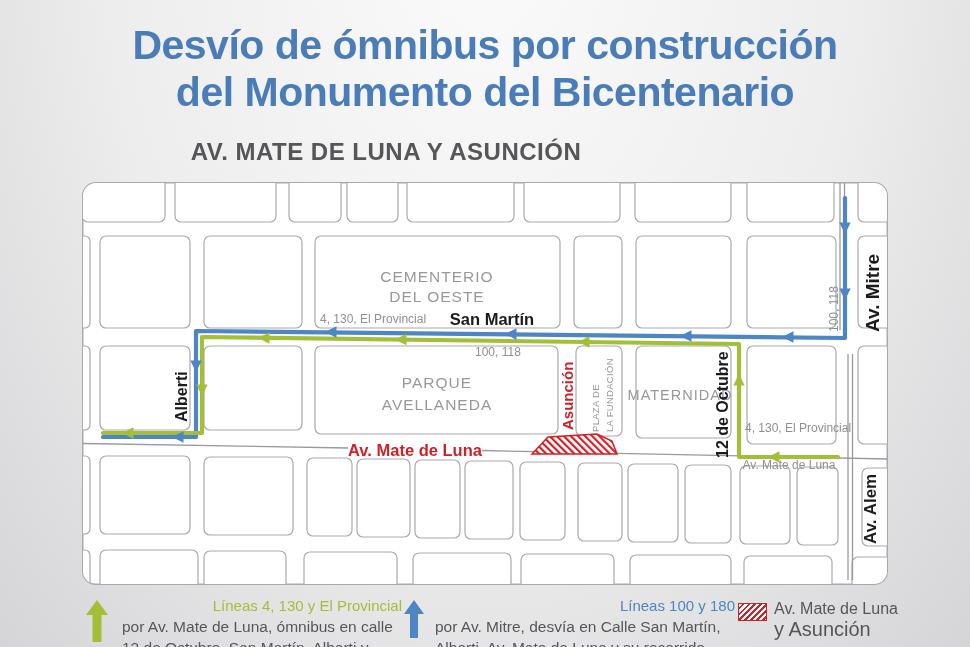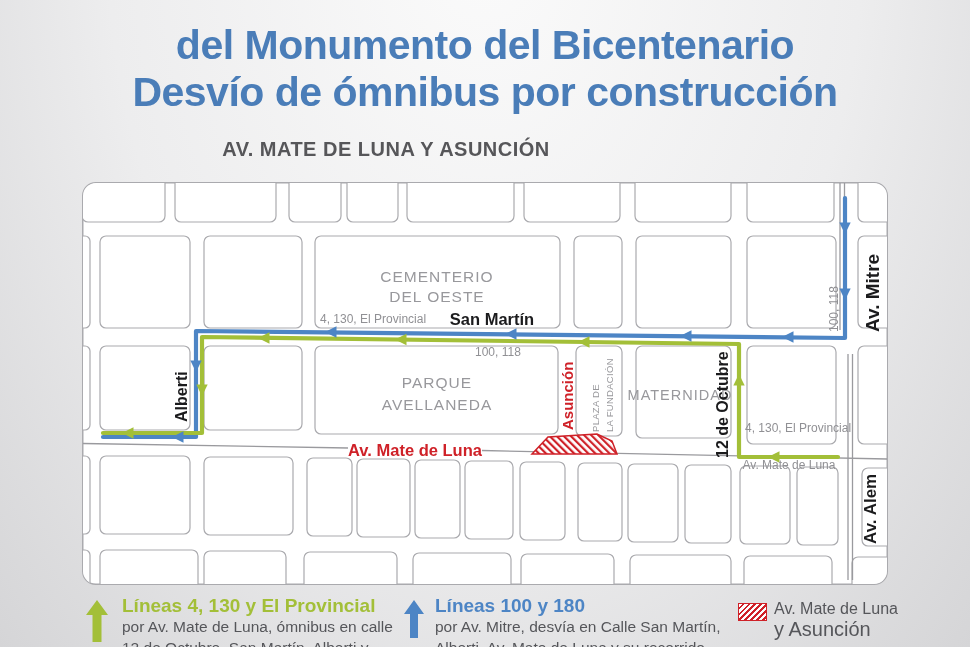--- a/index.html
+++ b/index.html
@@ -8,50 +8,50 @@
     font-family:"Liberation Sans", sans-serif;
     background:radial-gradient(ellipse at 50% -10%, #fbfbfb 0%, #ededee 55%, #d5d5d7 100%);
   }
   .title{
     position:absolute;top:22px;left:0;width:970px;text-align:center;
     font-weight:bold;font-size:41px;line-height:47px;letter-spacing:-0.5px;
     color:var(--title-blue);
   }
   .subtitle{
     position:absolute;top:138px;left:0;width:772px;text-align:center;
-    font-size:20px;letter-spacing:0.5px;color:var(--subtitle-gray);font-weight:bold;
+    font-size:24px;letter-spacing:0.5px;color:var(--subtitle-gray);font-weight:bold;
   }
   .map{position:absolute;left:82px;top:182px;width:806px;height:403px;text-align:center;}
   svg text{font-family:"Liberation Sans", sans-serif;}
   .place-label{fill:var(--map-label-gray);font-size:15.5px;letter-spacing:1px;}
   .place-label-sm{fill:var(--map-label-gray);font-size:14.5px;letter-spacing:1px;}
   .plaza-label{fill:var(--map-label-gray);font-size:9.5px;letter-spacing:0.3px;}
   .route-small{fill:#909094;font-size:12px;}
   .street-bold{fill:#1b1b1d;font-weight:bold;}
   .red-label{fill:var(--alert-red);font-weight:bold;}
   .legend{position:absolute;left:0;top:595px;width:970px;height:52px;}
   .legend-item{position:absolute;top:0;}
   .legend-arrow{position:absolute;top:5px;left:0;}
   .legend-body{position:absolute;top:0;}
-  .legend-title{font-weight:bold;font-size:19px;line-height:22px;}
+  .legend-title{font-weight:normal;font-size:15px;line-height:22px;text-align:right;}
   .legend-title.green{color:var(--route-green);}
   .legend-title.blue{color:var(--route-blue);}
   .legend-line{font-size:15.5px;line-height:20.5px;color:var(--text-dark);}
   .swatch{
     position:absolute;left:0;top:8px;width:27px;height:16px;
     border:1.5px solid var(--alert-red);
     background:repeating-linear-gradient(135deg,#fdfdfd 0 2.2px,var(--alert-red) 2.2px 4.2px);
   }
 </style>
 </head>
 <body>
 
 <div class="title">
+  <div>Desvío de ómnibus por construcción</div>
   <div>del Monumento del Bicentenario</div>
-  <div>Desvío de ómnibus por construcción</div>
 </div>
 <div class="subtitle">AV. MATE DE LUNA Y ASUNCIÓN</div>
 
 <div class="map">
 <svg width="806" height="403" viewBox="0 0 806 403">
   <defs>
     <clipPath id="frameClip">
           <rect x="1" y="1" width="804" height="401" rx="13"></rect>
         </clipPath>
     <pattern id="hatch" patternUnits="userSpaceOnUse" width="5" height="5" patternTransform="rotate(-45)">

